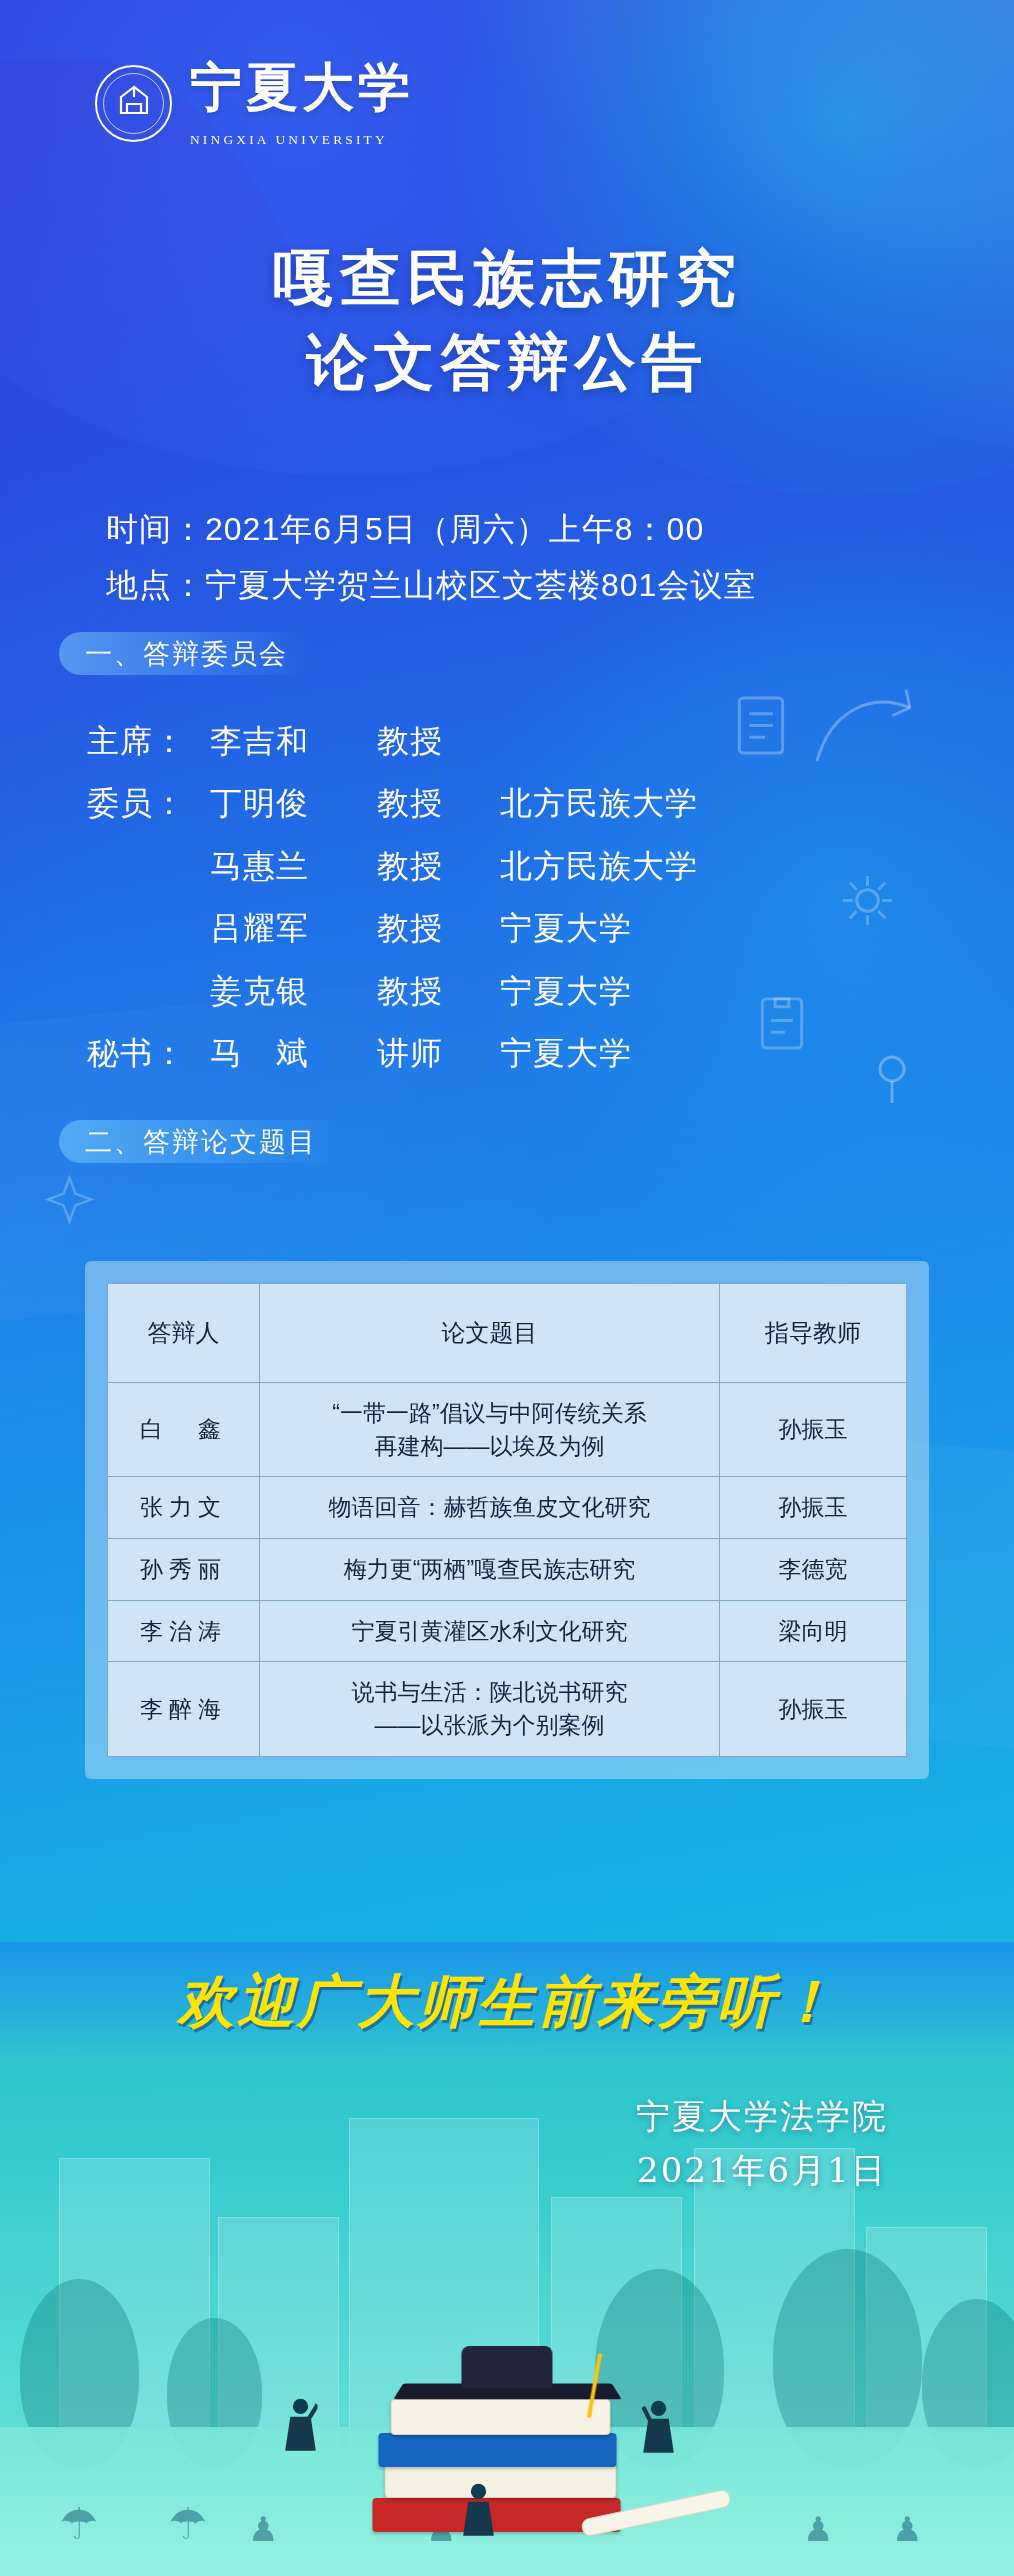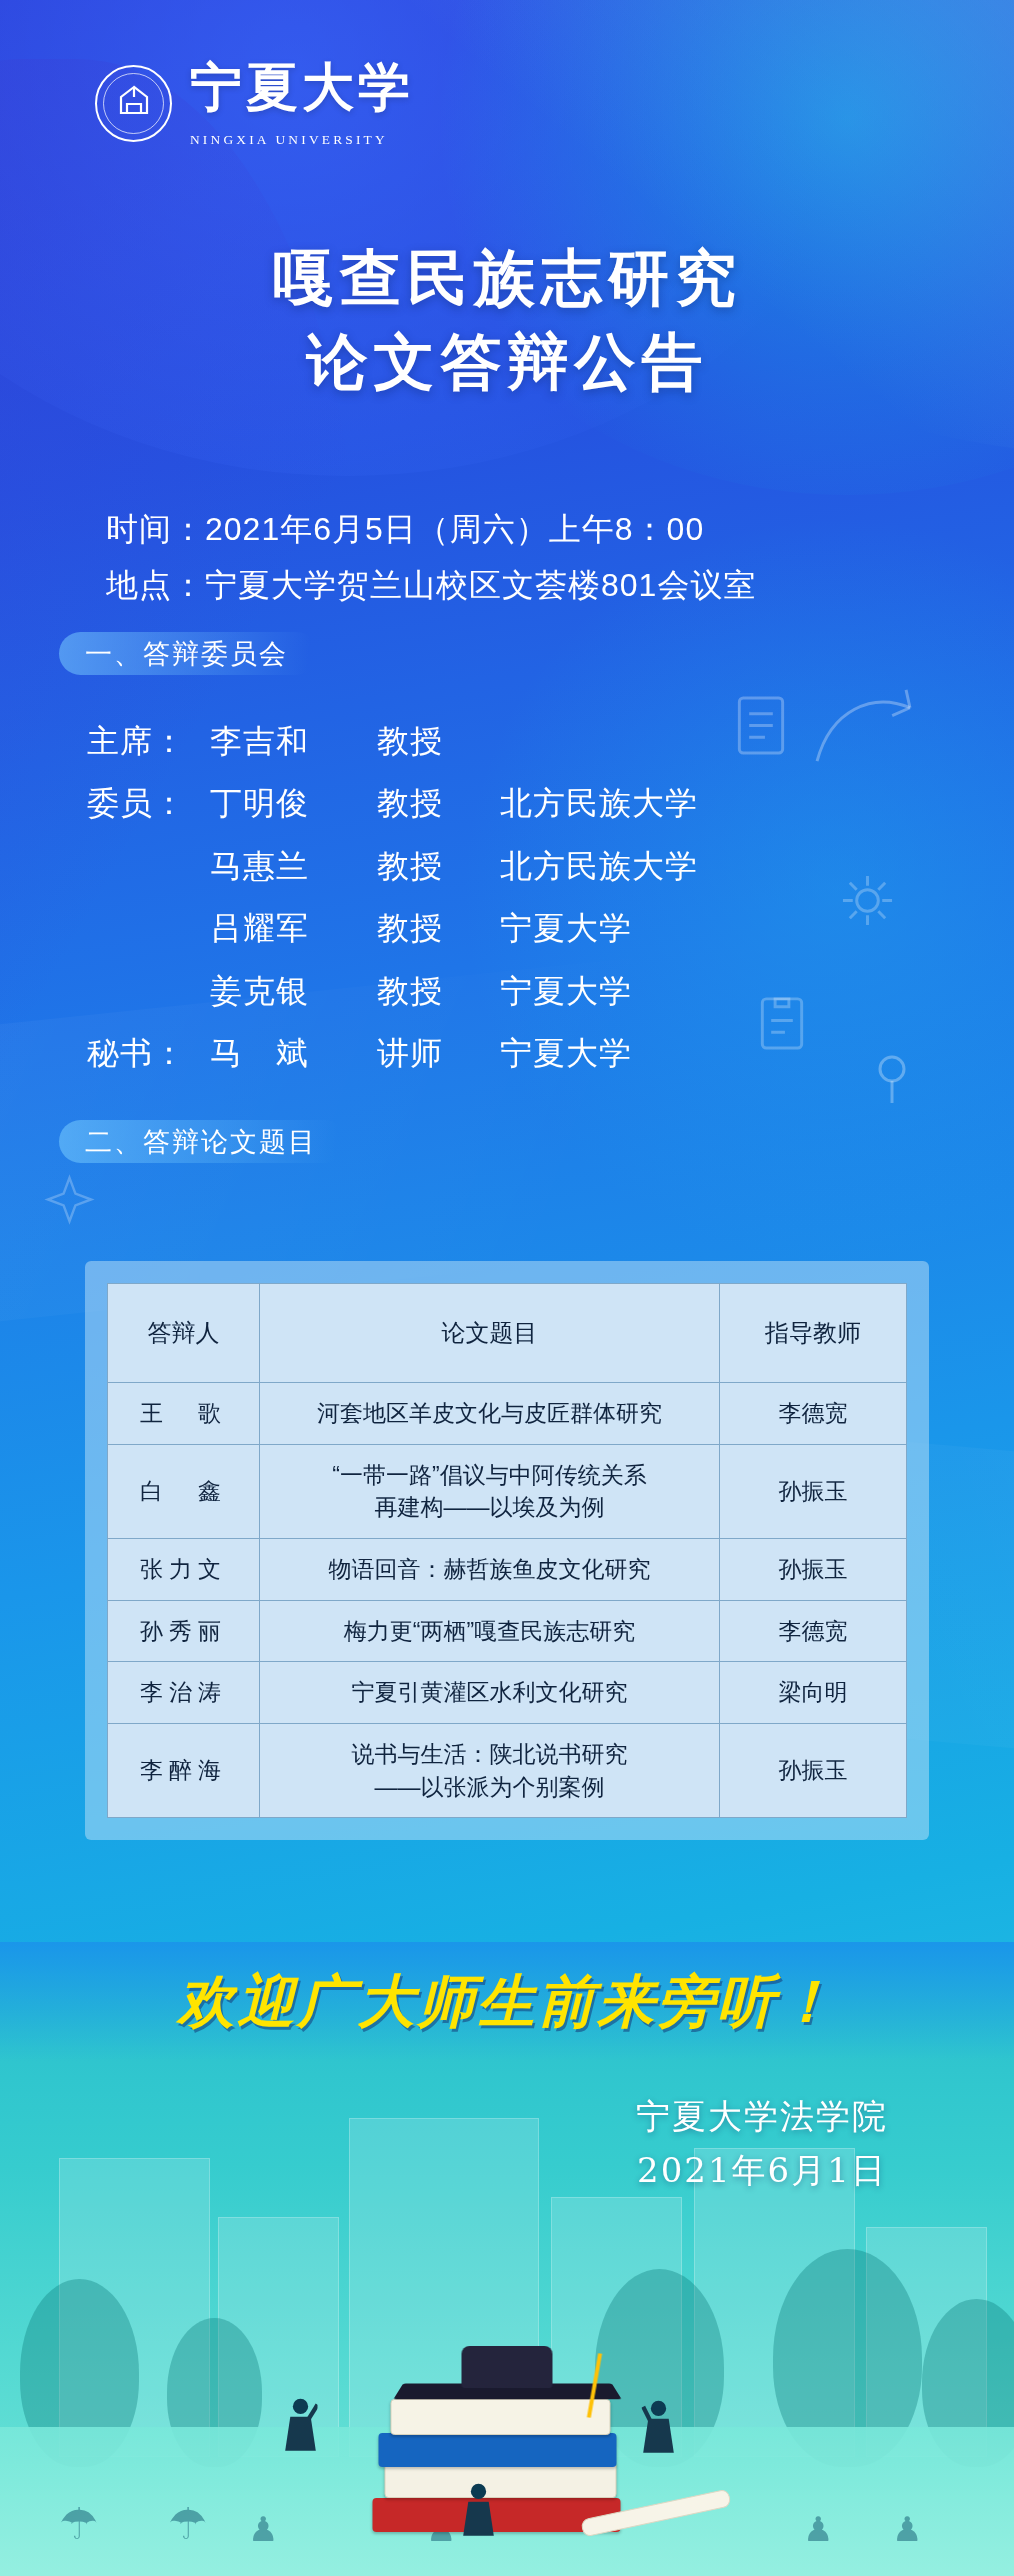--- a/index.html
+++ b/index.html
@@ -442,25 +442,20 @@
   <div class="table-card">
     <table class="defense">
       <thead>
         <tr>
           <th>答辩人</th>
           <th>论文题目</th>
           <th>指导教师</th>
         </tr>
       </thead>
       <tbody>
-        <tr>
-          <td class="col-person">王　歌</td>
-          <td class="col-title" style="white-space:pre-line">河套地区羊皮文化与皮匠群体研究</td>
-          <td class="col-advisor">李德宽</td>
-        </tr>
         <tr>
           <td class="col-person">白　鑫</td>
           <td class="col-title" style="white-space:pre-line">“一带一路”倡议与中阿传统关系
 再建构——以埃及为例</td>
           <td class="col-advisor">孙振玉</td>
         </tr>
         <tr>
           <td class="col-person">张力文</td>
           <td class="col-title" style="white-space:pre-line">物语回音：赫哲族鱼皮文化研究</td>
           <td class="col-advisor">孙振玉</td>

